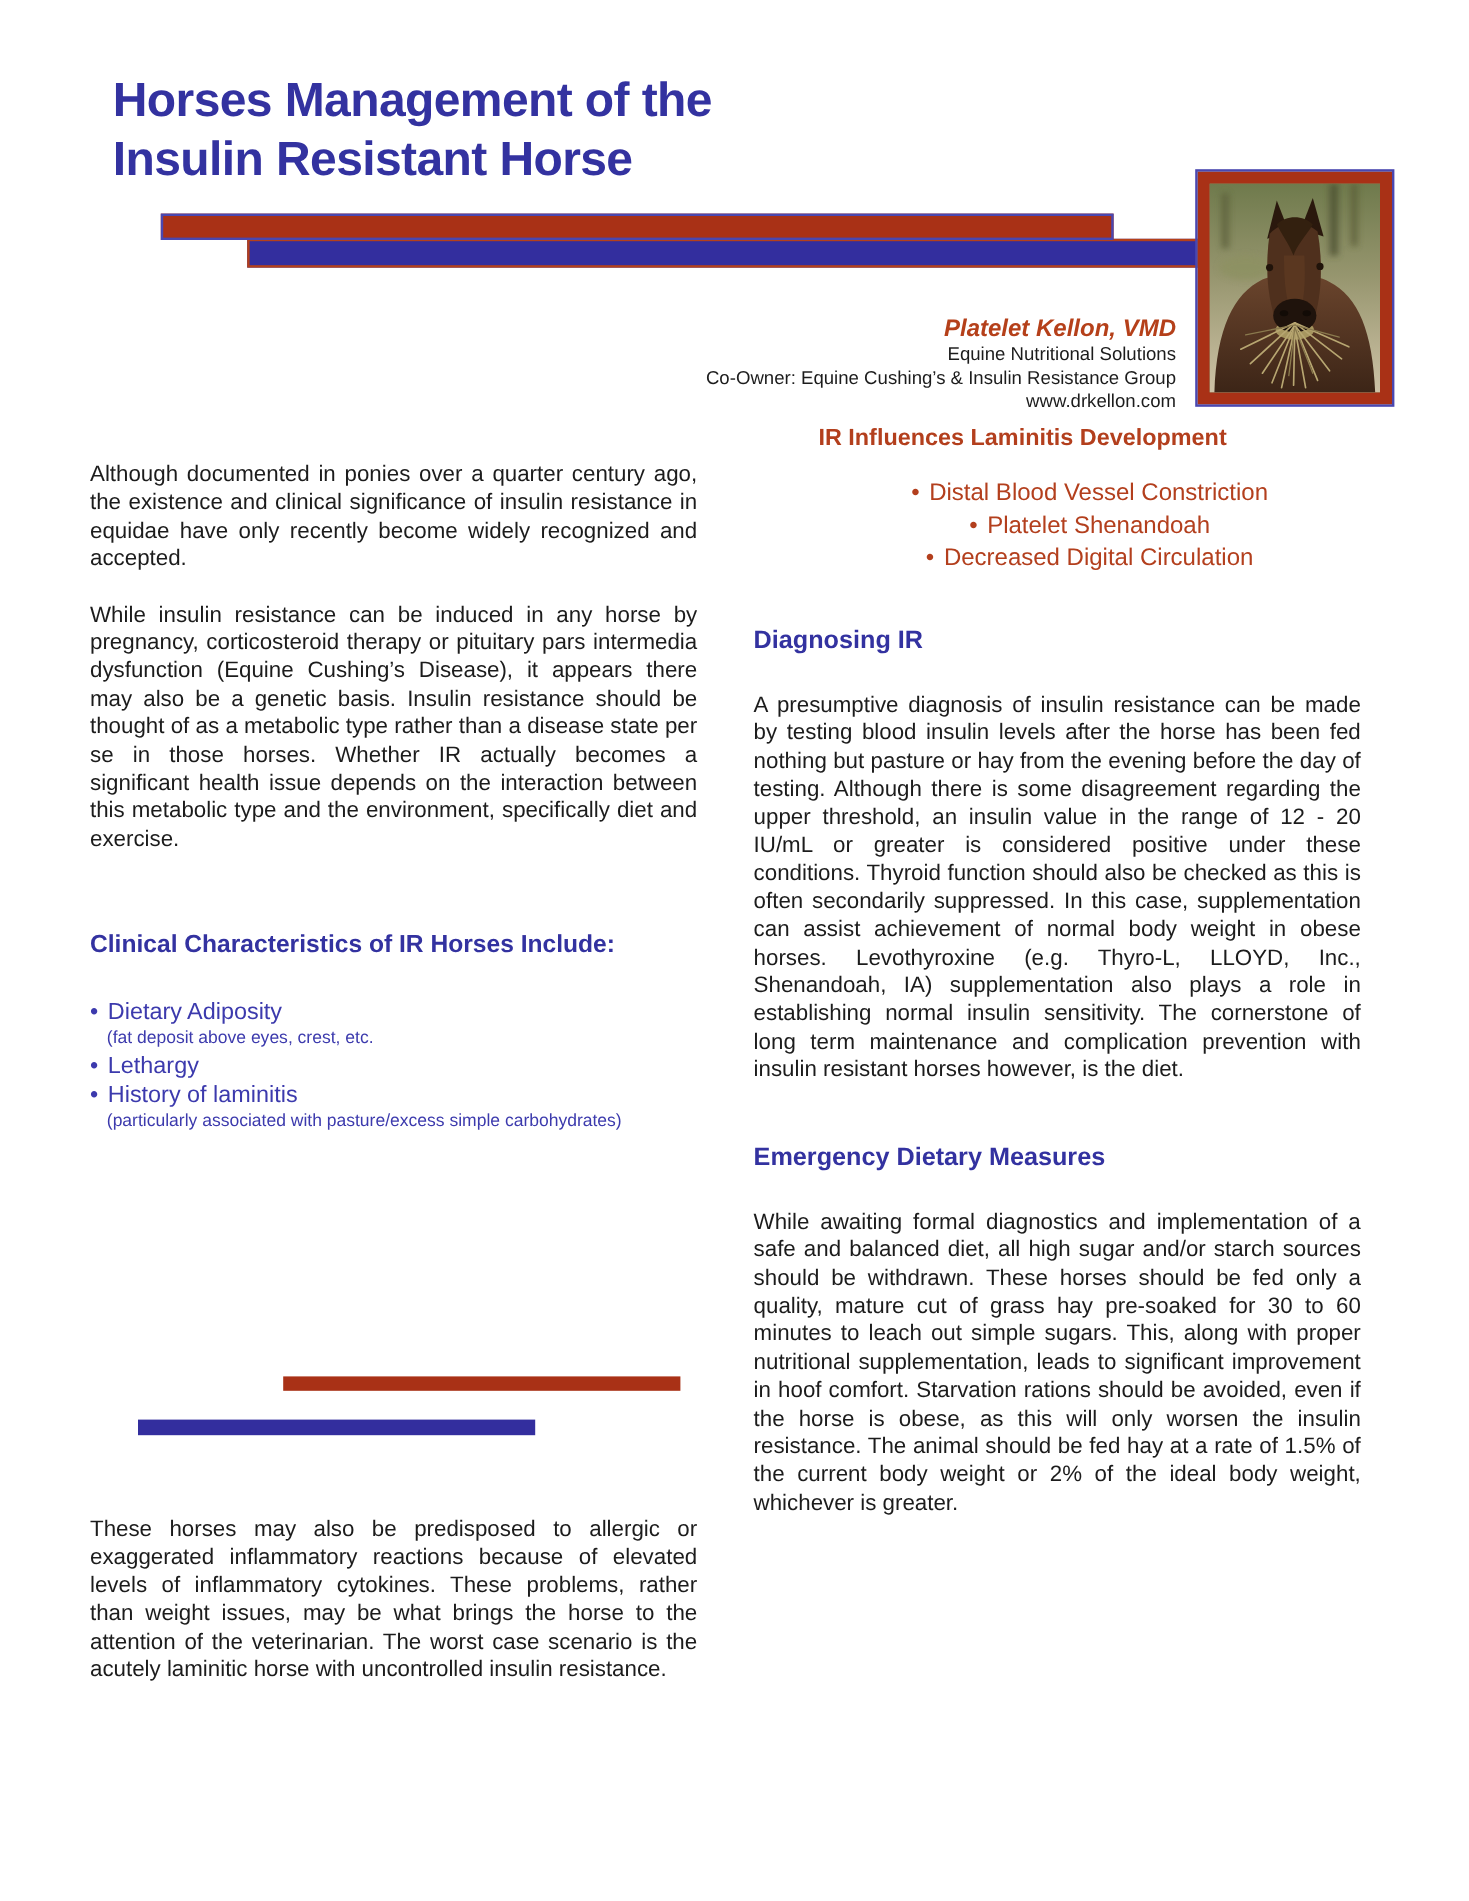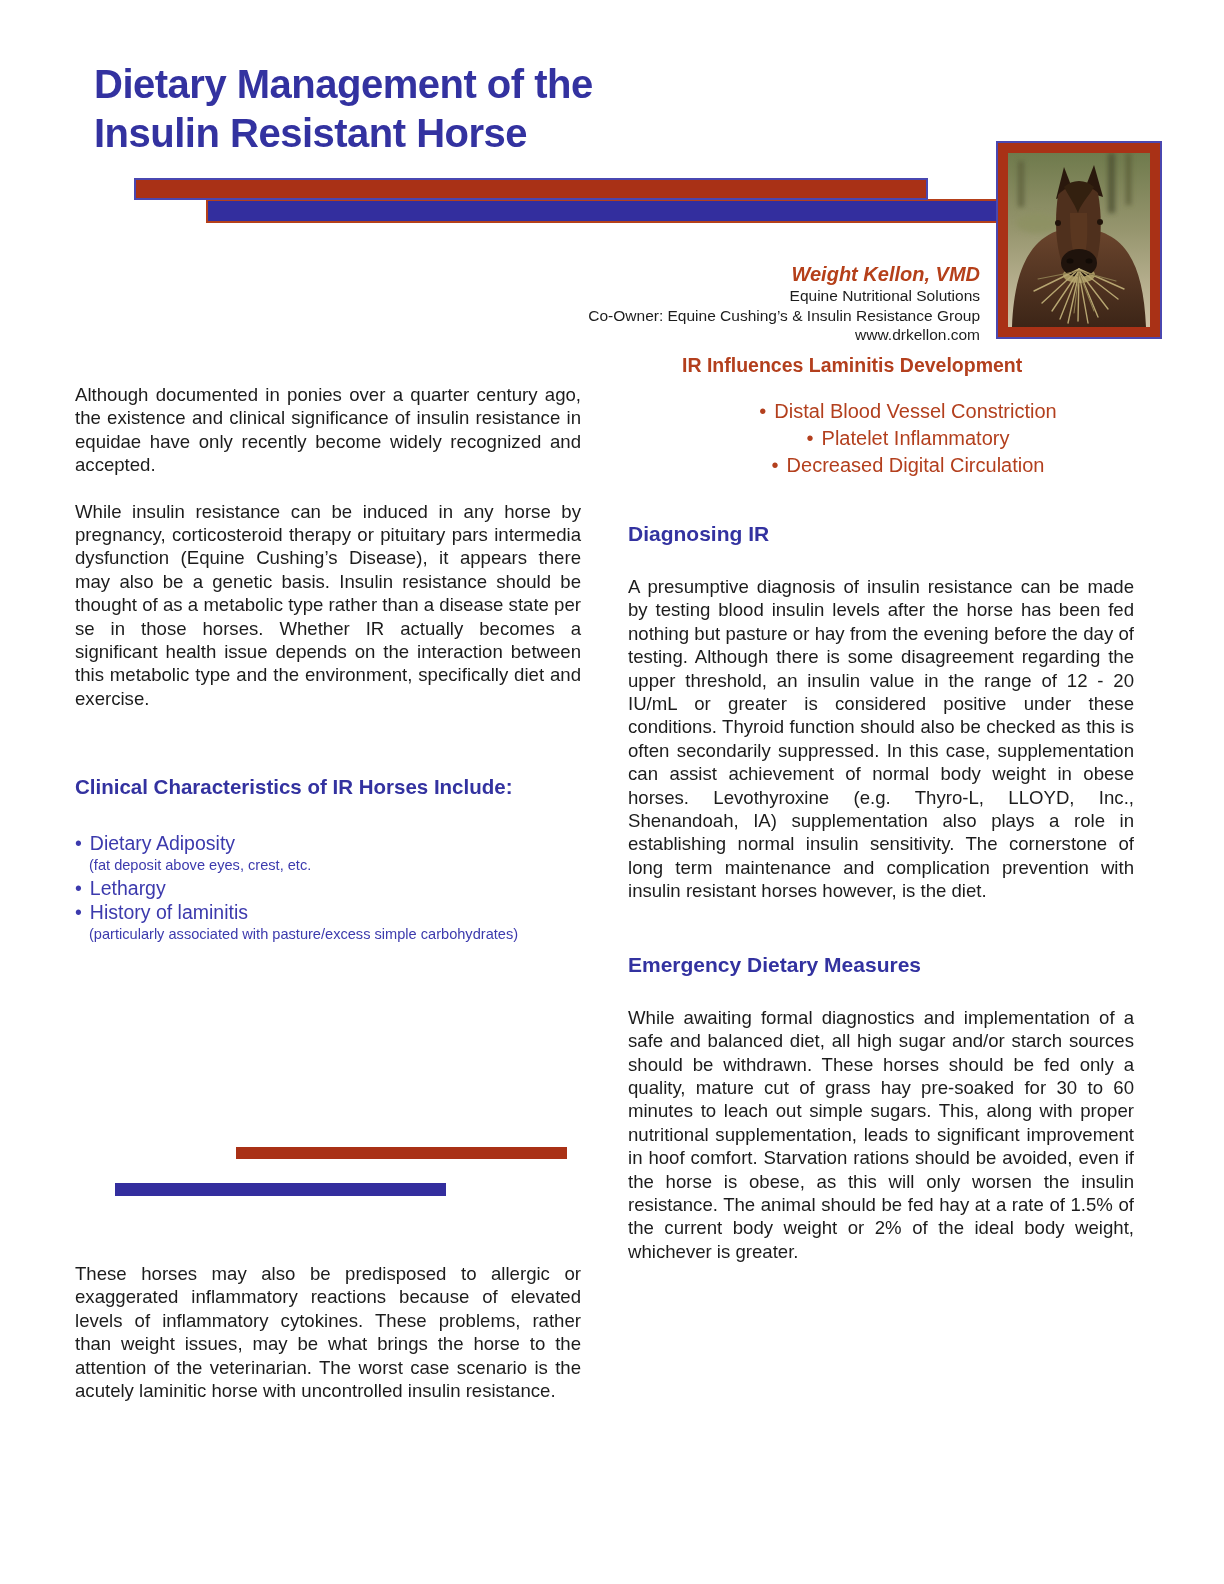--- a/index.html
+++ b/index.html
@@ -70,21 +70,21 @@
   .emer-heading { margin-top:50px; }
   .emer-para { margin-top:29px; }
   .website { text-decoration:none; color:#1c1c1c; cursor:pointer; }
 </style>
 </head>
 <body>
 
 <div class="page">
 
   <div class="title">
-    <div>Dietary Management of the</div>
+    <div>Horses Management of the</div>
     <div>Insulin Resistant Horse</div>
   </div>
 
   <div class="top-bar-blue"></div>
   <div class="top-bar-red"></div>
 
   <div class="photo-frame">
     <svg viewBox="0 0 142 174" width="142" height="174" preserveAspectRatio="none">
       <defs>
         <linearGradient id="bgGrad" x1="0" y1="0" x2="0" y2="1">
@@ -135,21 +135,21 @@
       <g stroke="#8a7a4e" stroke-width="1.1" stroke-linecap="round">
         <line x1="71" y1="118" x2="30" y2="126"></line>
         <line x1="71" y1="118" x2="108" y2="128"></line>
         <line x1="71" y1="120" x2="66" y2="160"></line>
         <line x1="71" y1="120" x2="86" y2="158"></line>
       </g>
     </svg>
   </div>
 
   <div class="author">
-    <div class="name">Weight Kellon, VMD</div>
+    <div class="name">Platelet Kellon, VMD</div>
     <div class="line">Equine Nutritional Solutions</div>
     <div class="line">Co-Owner: Equine Cushing’s &amp; Insulin Resistance Group</div>
     <div class="line"><span class="website">www.drkellon.com</span></div>
   </div>
 
   <div class="col col-left">
     <div class="para">Although documented in ponies over a quarter century ago, the existence and clinical significance of insulin resistance in equidae have only recently become widely recognized and accepted.</div>
     <div class="para">While insulin resistance can be induced in any horse by pregnancy, corticosteroid therapy or pituitary pars intermedia dysfunction (Equine Cushing’s Disease), it appears there may also be a genetic basis. Insulin resistance should be thought of as a metabolic type rather than a disease state per se in those horses. Whether IR actually becomes a significant health issue depends on the interaction between this metabolic type and the environment, specifically diet and exercise.</div>
 
     <div class="clin-heading">Clinical Characteristics of IR Horses Include:</div>
@@ -172,21 +172,21 @@
   <div class="mid-bar-red"></div>
   <div class="mid-bar-blue"></div>
 
   <div class="para closing">These horses may also be predisposed to allergic or exaggerated inflammatory reactions because of elevated levels of inflammatory cytokines. These problems, rather than weight issues, may be what brings the horse to the attention of the veterinarian. The worst case scenario is the acutely laminitic horse with uncontrolled insulin resistance.</div>
 
   <div class="col col-right">
     <div class="lam-block">
       <div class="lam-heading">IR Influences Laminitis Development</div>
       <div class="lam-list">
         <div class="lam-item"><span class="bullet">•</span><span>Distal Blood Vessel Constriction</span></div>
-        <div class="lam-item"><span class="bullet">•</span><span>Platelet Inflammatory</span></div>
+        <div class="lam-item"><span class="bullet">•</span><span>Platelet Shenandoah</span></div>
         <div class="lam-item"><span class="bullet">•</span><span>Decreased Digital Circulation</span></div>
       </div>
     </div>
 
     <div class="sec-heading diag-heading">Diagnosing IR</div>
     <div class="para diag-para">A presumptive diagnosis of insulin resistance can be made by testing blood insulin levels after the horse has been fed nothing but pasture or hay from the evening before the day of testing. Although there is some disagreement regarding the upper threshold, an insulin value in the range of 12 - 20 IU/mL or greater is considered positive under these conditions. Thyroid function should also be checked as this is often secondarily suppressed. In this case, supplementation can assist achievement of normal body weight in obese horses. Levothyroxine (e.g. Thyro-L, LLOYD, Inc., Shenandoah, IA) supplementation also plays a role in establishing normal insulin sensitivity. The cornerstone of long term maintenance and complication prevention with insulin resistant horses however, is the diet.</div>
 
     <div class="sec-heading emer-heading">Emergency Dietary Measures</div>
     <div class="para emer-para">While awaiting formal diagnostics and implementation of a safe and balanced diet, all high sugar and/or starch sources should be withdrawn. These horses should be fed only a quality, mature cut of grass hay pre-soaked for 30 to 60 minutes to leach out simple sugars. This, along with proper nutritional supplementation, leads to significant improvement in hoof comfort. Starvation rations should be avoided, even if the horse is obese, as this will only worsen the insulin resistance. The animal should be fed hay at a rate of 1.5% of the current body weight or 2% of the ideal body weight, whichever is greater.</div>
   </div>

